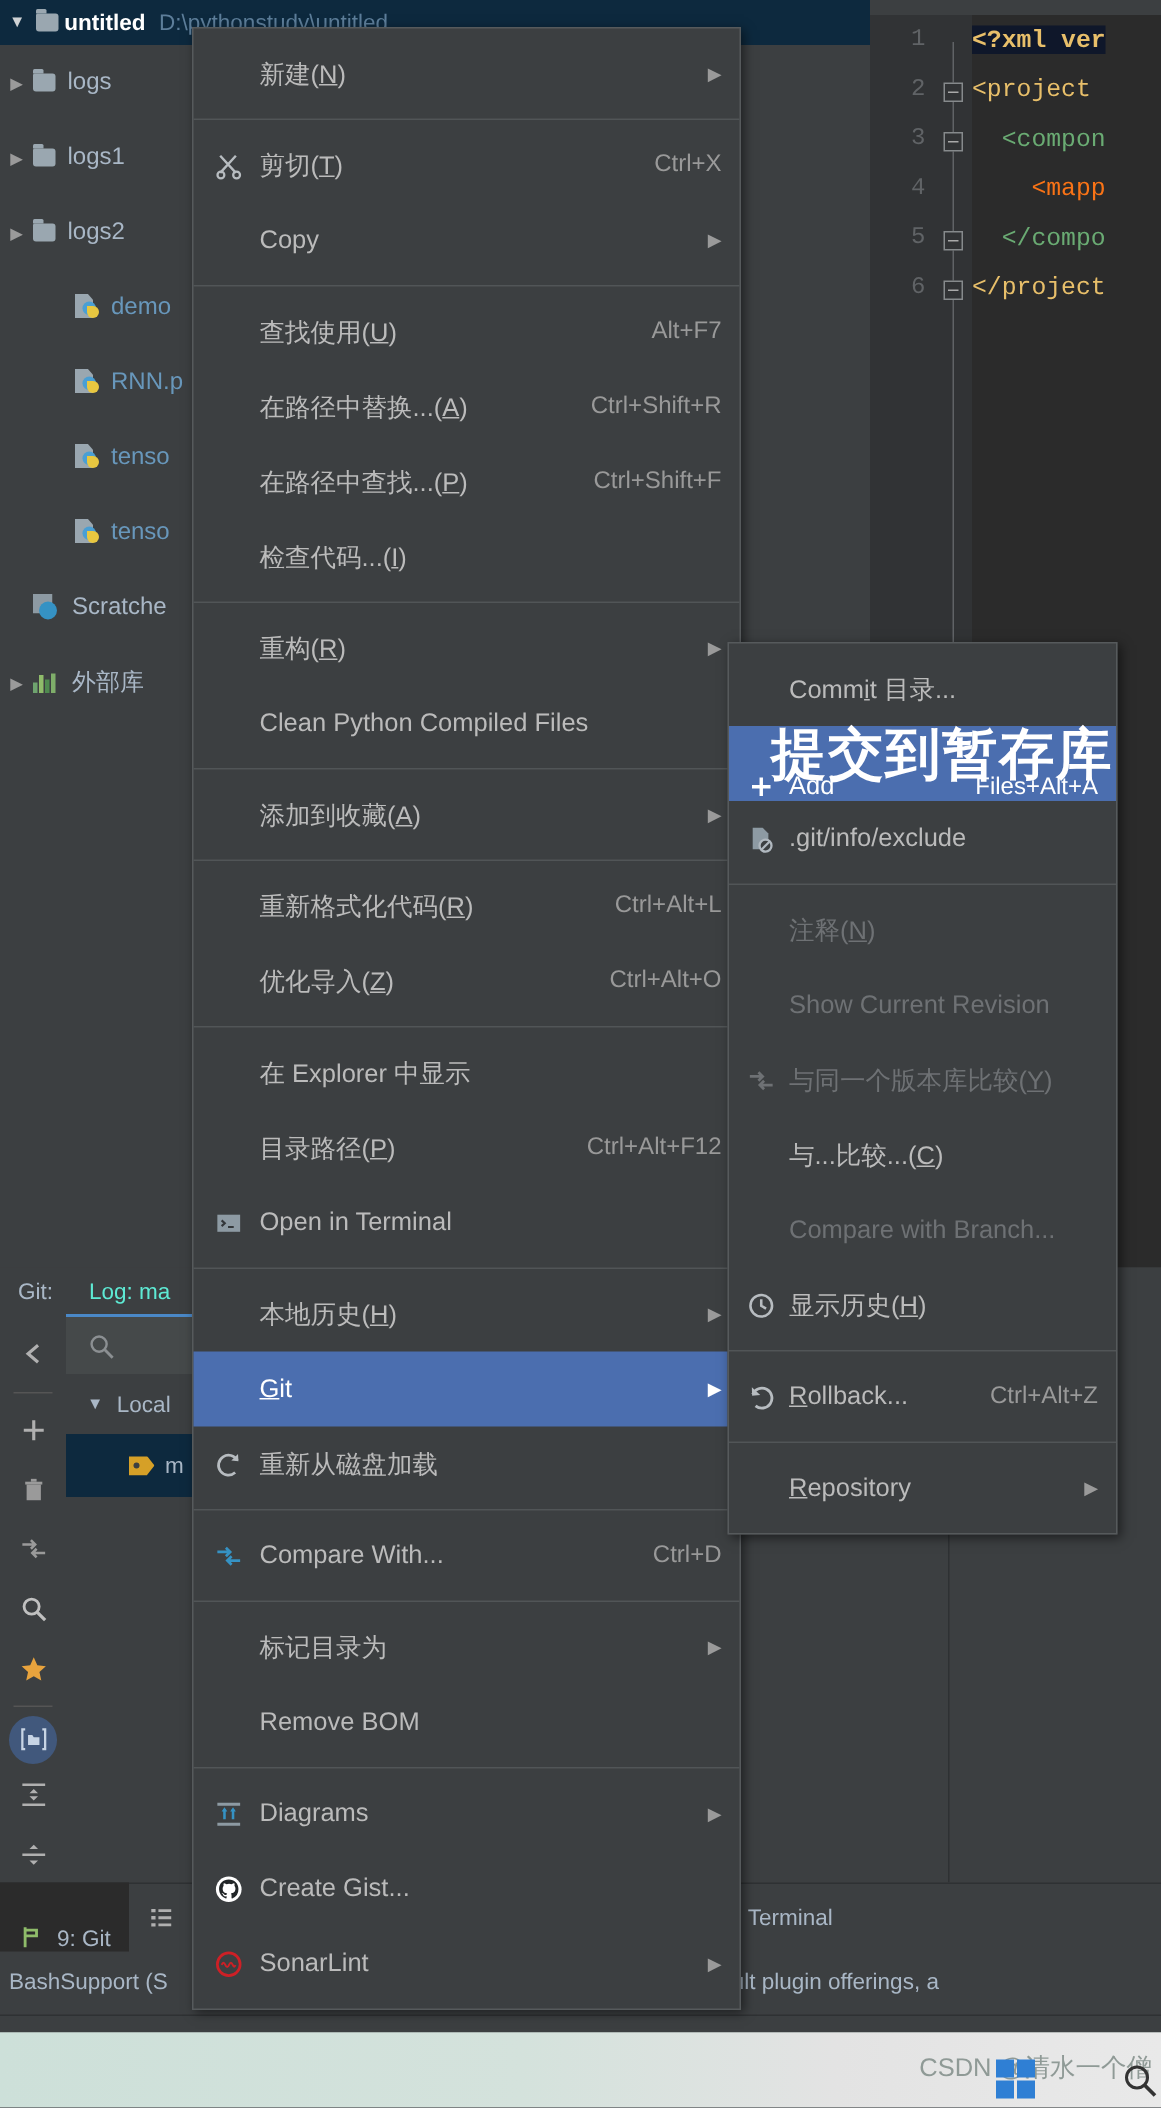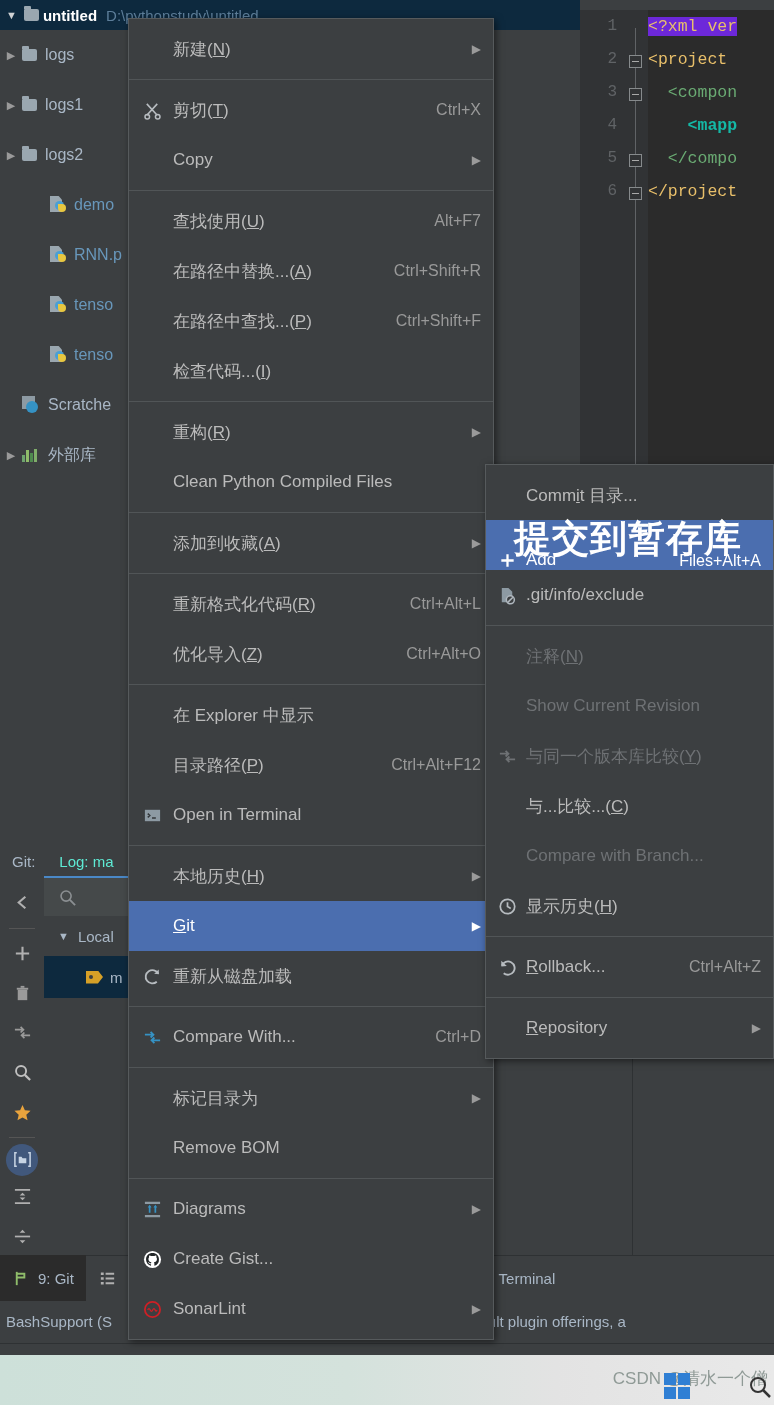--- a/index.html
+++ b/index.html
@@ -63,24 +63,24 @@
   .gutter { position:absolute; left:0; top:10px; width:44px; bottom:0; background:#313335; }
   .gutter .ln { height:33px; line-height:33px; text-align:right; padding-right:7px;
     color:#606366; font-family:"Liberation Mono", monospace; font-size:16px; }
   .foldstrip { position:absolute; left:44px; top:10px; width:24px; bottom:0; background:#313335; }
   .fold-line { position:absolute; left:11px; top:18px; bottom:0; width:1px; background:#606366; }
   .fold { position:absolute; left:5px; width:13px; height:13px; border:1px solid #868a8c; background:#313335; }
   .fold:after{ content:""; position:absolute; left:2px; top:5px; width:7px; height:1px; background:#a9a9a9;}
   .code { position:absolute; left:68px; top:10px; right:0; bottom:0;
     font-family:"Liberation Mono", monospace; font-size:16.5px; }
   .code .cl { height:33px; line-height:33px; white-space:pre; }
-  .cl .sel { background:#6d28d9; }
+  .cl .sel { background:#0f172a;font-weight:bold; }
   .tok-tag { color:#e8bf6a; }
   .tok-tag2 { color:#6aab73; }
-  .tok-attr { color:#14b8a6;font-weight:bold; }
+  .tok-attr { color:#f97316; }
 
   
   .git-window { position:absolute; left:0; top:845px; width:774px; height:410px; background:#3c3f41; }
   .git-tabs { position:absolute; left:0; top:0; height:33px; width:774px; display:flex; align-items:center; color:#a9b7c6; font-size:15px; }
   .git-tabs .t { padding:0 12px; white-space:nowrap; }
   .git-tabs .t.active { color:#5eead4;text-align:right; }
   .tab-underline { position:absolute; left:44px; top:31px; width:92px; height:2px; background:#4a88c7; }
   .git-side {
     position:absolute; left:0; top:33px; width:44px; bottom:0;
     background:#3c3f41; display:flex; flex-direction:column; align-items:center;
@@ -99,21 +99,21 @@
     clip-path: polygon(0 0, 70% 0, 100% 50%, 70% 100%, 0 100%); }
   .tag-ico:after { content:""; position:absolute; left:3px; top:4px; width:4px; height:4px; border-radius:50%; background:#3c3f41; }
   .git-graph { position:absolute; left:225px; top:33px; right:0; bottom:0; background:#3c3f41; }
   .git-graph .vdiv { position:absolute; top:0; bottom:0; width:1px; background:#2e3133; }
   .branch-bar { position:absolute; left:-1px; top:60px; width:4px; height:70px; background:#4a88c7; }
 
   
   .status-strip { position:absolute; left:0; top:1255px; width:774px; height:100px; background:#3c3f41; }
   .bottom-tabs { position:absolute; left:0; top:0; height:46px; width:774px; display:flex; align-items:center; color:#a9b7c6; font-size:15px; }
   .bt { display:flex; align-items:center; gap:7px; padding:0 12px; height:46px; white-space:nowrap; }
-  .bt.sel { background:#2b2b2b; }
+  .bt.sel { background:#2b2b2b;align-items:flex-end; }
   .event-line { position:absolute; left:0; top:46px; height:40px; width:774px; display:flex; align-items:center; color:#a9b7c6; font-size:15px; padding-left:6px; white-space:nowrap; }
   .divider-h { position:absolute; left:0; right:0; height:1px; background:#2e3133; }
 
   
   .desktop { position:absolute; left:0; top:1355px; width:774px; height:50px; background:#cfe0da; }
   .desktop .grad { position:absolute; inset:0; background:linear-gradient(90deg,#cde0d9 0%,#d4e2dc 45%,#e3e3e3 72%,#e9e9e9 100%); }
   .watermark { position:absolute; right:6px; top:12px; color:#8f9a96; font-size:17px; white-space:nowrap; }
   .win-logo { position:absolute; right:84px; top:18px; width:26px; height:26px; display:grid; grid-template-columns:1fr 1fr; grid-template-rows:1fr 1fr; gap:2px; }
   .win-logo i { background:#2f7fd4; display:block; }
   .mag { position:absolute; right:2px; top:20px; width:24px; height:24px; }
@@ -137,24 +137,24 @@
   .mi .sub { position:absolute; right:12px; top:50%; transform:translateY(-50%); color:#9a9a9a; font-size:12px; }
   .mi.dis { color:#6e7174; }
   .mi.hl { background:#4b6eaf; }
   .mi.hl .tx, .mi.hl .ks { color:#ffffff; }
   .mi.hl .sub { color:#ffffff; }
   .msep { height:1px; background:#515557; margin:5px 0; }
   .mi u { text-decoration:underline; }
 
   
   .ctx2 {
-    position:absolute; left:485px; top:428px; width:289px;
+    position:absolute; left:485px; top:428px; width:260px;
     background:#3c3f41; border:1px solid #565a5c;
     box-shadow:2px 2px 7px rgba(0,0,0,.5);
-    padding:5px 0; z-index:50;margin-top:36px;
+    padding:5px 0; z-index:50;
   }
   .ctx2 .mi { padding-left:12px; font-size:17px; }
   .ctx2 .mi .ic { width:28px; flex:0 0 28px; }
 
   .red-overlay {
     position:absolute; left:28px; top:-6px;
     color:#ffffff; font-size:37px; font-weight:bold;
     letter-spacing:1px; white-space:nowrap; z-index:60;
     font-family:"DejaVu Sans", sans-serif;
   }

